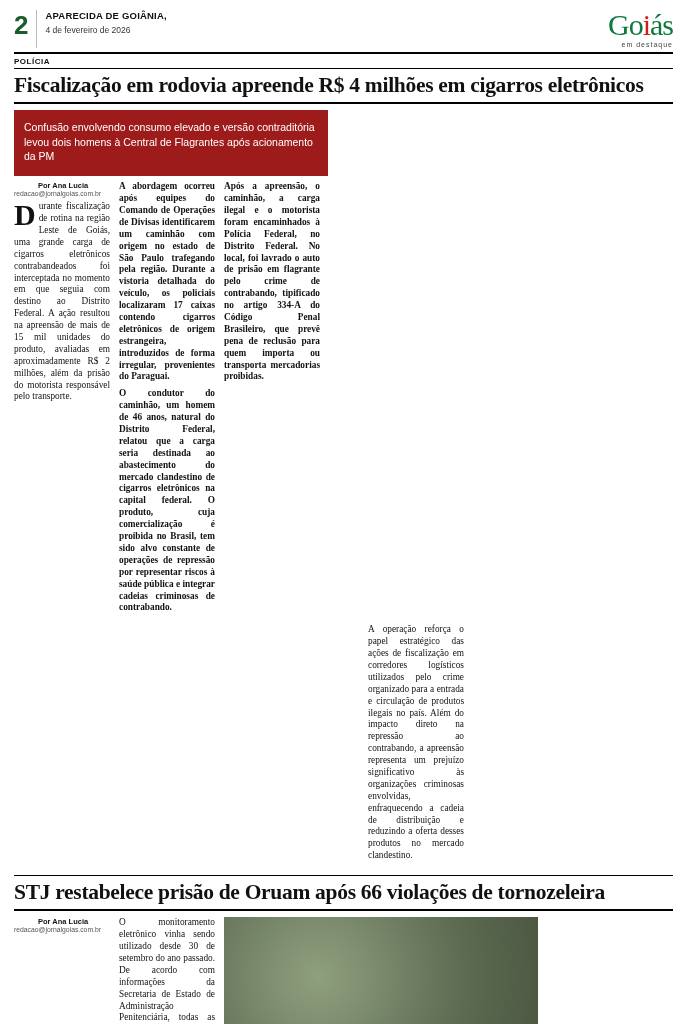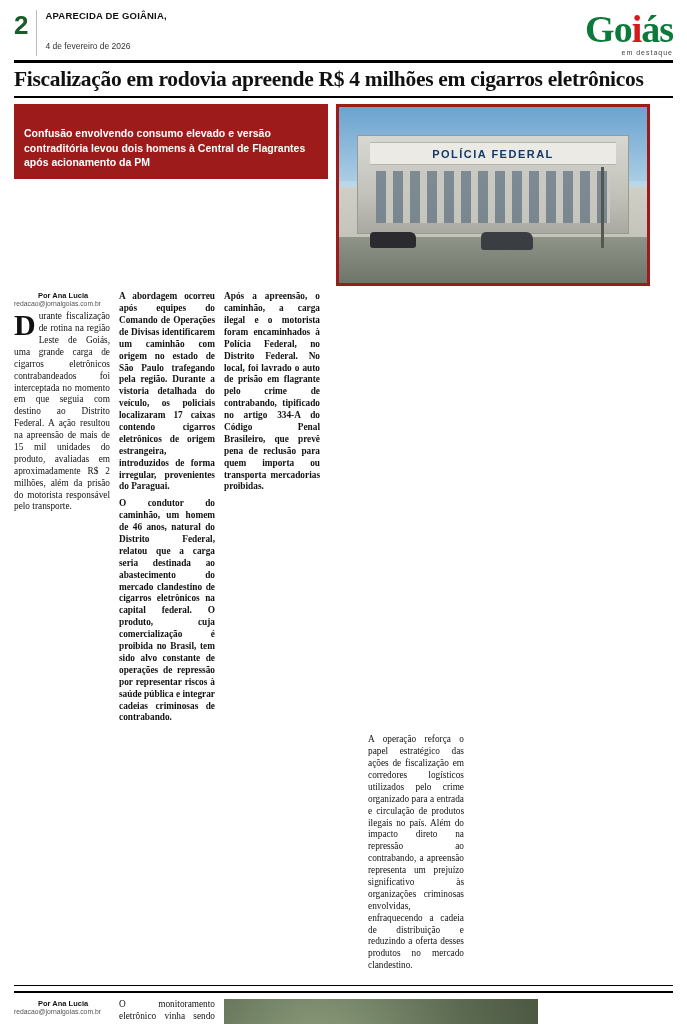--- a/index.html
+++ b/index.html
@@ -16,25 +16,25 @@
 
   
   .masthead { display:flex; align-items:flex-start; border-bottom:2px solid #000; padding-bottom:4px; }
   .page-num {
     font-family:"Liberation Sans", sans-serif;
     font-size:26px; font-weight:bold; color:#1a5c2a;
     line-height:1; padding-right:8px; margin-top:2px;
   }
   .mh-divider { width:1px; background:#bbb; align-self:stretch; margin-right:8px; }
   .mh-city { font-family:"Liberation Sans", sans-serif; font-size:9.5px; font-weight:bold; letter-spacing:.2px; color:#111; }
-  .mh-date { font-family:"Liberation Sans", sans-serif; font-size:8.5px; color:#333; margin-top:20px; }
+  .mh-date { font-family:"Liberation Sans", sans-serif; font-size:8.5px; color:#333; margin-top:4px; }
   .mh-left { flex:0 0 auto; }
   .mh-spacer { flex:1 1 auto; }
   .logo-block { text-align:right; line-height:1; }
-  .logo-word { font-family:"Liberation Serif", serif; font-size:38px; font-weight:bold; color:#0b7a3b; letter-spacing:-1px; }
+  .logo-word { font-family:"Liberation Serif", serif; font-size:30px; font-weight:normal; color:#0b7a3b; letter-spacing:-1px; }
   .logo-word .accent { color:#d41b1b; }
   .logo-sub { font-family:"Liberation Sans", sans-serif; font-size:7px; color:#444; letter-spacing:1px; margin-top:1px; }
 
   .section-label {
     font-family:"Liberation Sans", sans-serif;
     font-size:8px; font-weight:bold; color:#111;
     letter-spacing:.5px; margin-top:3px; margin-bottom:2px;
   }
   .rule-thin { height:1px; background:#000; margin-bottom:5px; }
 
@@ -44,22 +44,22 @@
     font-size:21.5px; font-weight:bold; line-height:1.08;
     margin:0 0 5px 0; letter-spacing:-0.3px;
   }
   .rule-under { height:2px; background:#000; margin-bottom:6px; }
 
   
   .top-story { display:flex; gap:8px; }
   .lead-box {
     background:#9e1b1b; color:#fff;
     font-family:"Liberation Sans", sans-serif;
-    font-size:10.5px; line-height:1.38; font-weight:700;
-    padding:22px 10px 9px 10px;
+    font-size:10.5px; line-height:1.38; font-weight:400;
+    padding:10px 10px 9px 10px;
     width:314px; min-height:66px;
   }
   .photo-pf {
     width:314px; height:182px;
     border:3px solid #9e1b1b;
     position:relative; overflow:hidden;
     background: linear-gradient(#7fb4d8, #bcd8ea 45%, #cfcfc6 46%, #b9b9ae);
   }
   .pf-sky { position:absolute; left:0; top:0; width:100%; height:42%;
     background:linear-gradient(#6ba3cf, #a9cde4); }
@@ -129,40 +129,29 @@
       <div class="mh-city">APARECIDA DE GOIÂNIA,</div>
       <div class="mh-date">4 de fevereiro de 2026</div>
     </div>
     <div class="mh-spacer"></div>
     <div class="logo-block">
       <div class="logo-word"><span>Go</span><span class="accent">i</span><span>ás</span></div>
       <div class="logo-sub">em destaque</div>
     </div>
   </div>
 
+  <div class="section-label">POLÍCIA</div>
   <div class="rule-thin"></div>
 
   <h1 class="headline">Fiscalização em rodovia apreende R$ 4 milhões em cigarros eletrônicos</h1>
   <div class="rule-under"></div>
 
   <div class="top-story">
     <div>
       <div class="lead-box">Confusão envolvendo consumo elevado e versão contraditória levou dois homens à Central de Flagrantes após acionamento da PM</div>
-    </div>
-    <div class="photo-pf">
-      <div class="pf-sky"></div>
-      <div class="pf-building"></div>
-      <div class="pf-band">
-          <span>POLÍCIA FEDERAL</span>
-        </div>
-      <div class="pf-windows"></div>
-      <div class="pf-ground"></div>
-      <div class="pf-car"></div>
-      <div class="pf-car2"></div>
-      <div class="pf-pole"></div>
     </div>
   </div>
 
   <div class="top-cols">
     <div class="tc-narrow">
       <div class="byline">Por Ana Lucia</div>
       <div class="byline-mail">redacao@jornalgoias.com.br</div>
       <p class="body first">Durante fiscalização de rotina na região Leste de Goiás, uma grande carga de cigarros eletrônicos contrabandeados foi interceptada no momento em que seguia com destino ao Distrito Federal. A ação resultou na apreensão de mais de 15 mil unidades do produto, avaliadas em aproximadamente R$ 2 milhões, além da prisão do motorista responsável pelo transporte.</p>
     </div>
     <div class="tc-mid">
@@ -179,20 +168,21 @@
     <div class="bp-col"></div>
     <div class="bp-col"></div>
     <div class="bp-col"></div>
     <div class="bp-col">
       <p class="body">A operação reforça o papel estratégico das ações de fiscalização em corredores logísticos utilizados pelo crime organizado para a entrada e circulação de produtos ilegais no país. Além do impacto direto na repressão ao contrabando, a apreensão representa um prejuízo significativo às organizações criminosas envolvidas, enfraquecendo a cadeia de distribuição e reduzindo a oferta desses produtos no mercado clandestino.</p>
     </div>
   </div>
 
   <div class="story2">
     <div class="rule-thin"></div>
+    <h1 class="headline">STJ restabelece prisão de Oruam após 66 violações de tornozeleira</h1>
     <div class="rule-under"></div>
 
     <div class="s2-grid">
       <div class="s2-col">
         <div class="byline">Por Ana Lucia</div>
         <div class="byline-mail">redacao@jornalgoias.com.br</div>
 
       </div>
       <div class="s2-col">
         <p class="body">O monitoramento eletrônico vinha sendo utilizado desde 30 de setembro do ano passado. De acordo com informações da Secretaria de Estado de Administração Penitenciária, todas as ocorrências registradas ocorreram por falta de carregamento do equipamento, principalmente durante o período noturno e aos fins de semana. Em alguns episódios, o dispositivo permaneceu sem bateria por até dez horas consecutivas.</p>

